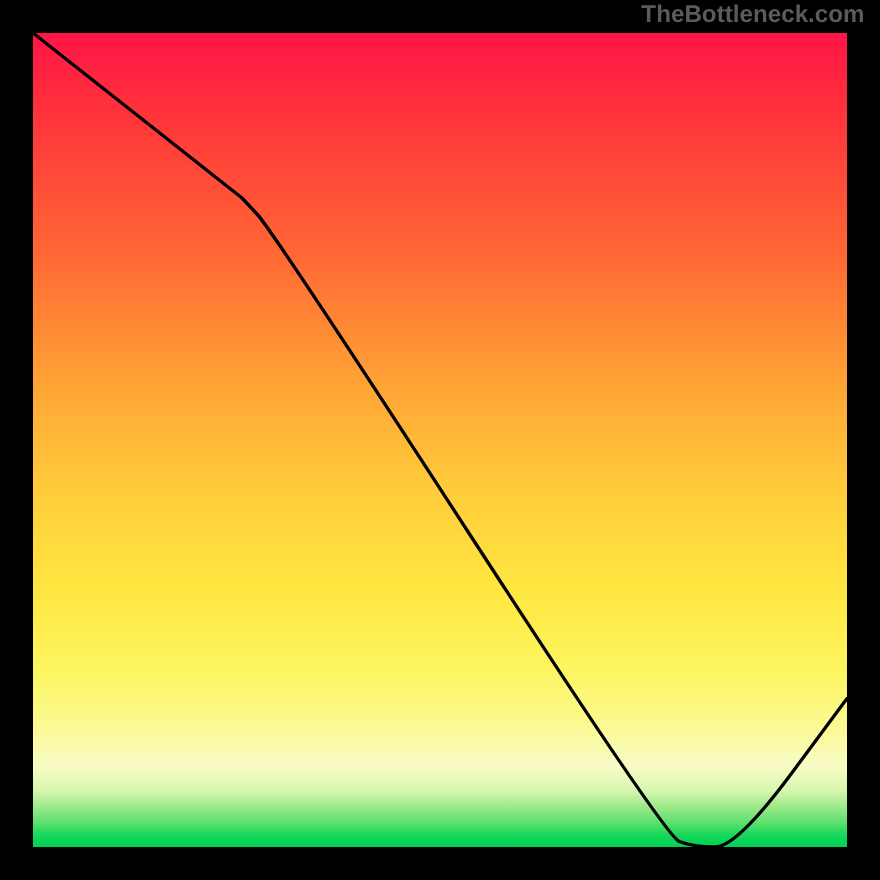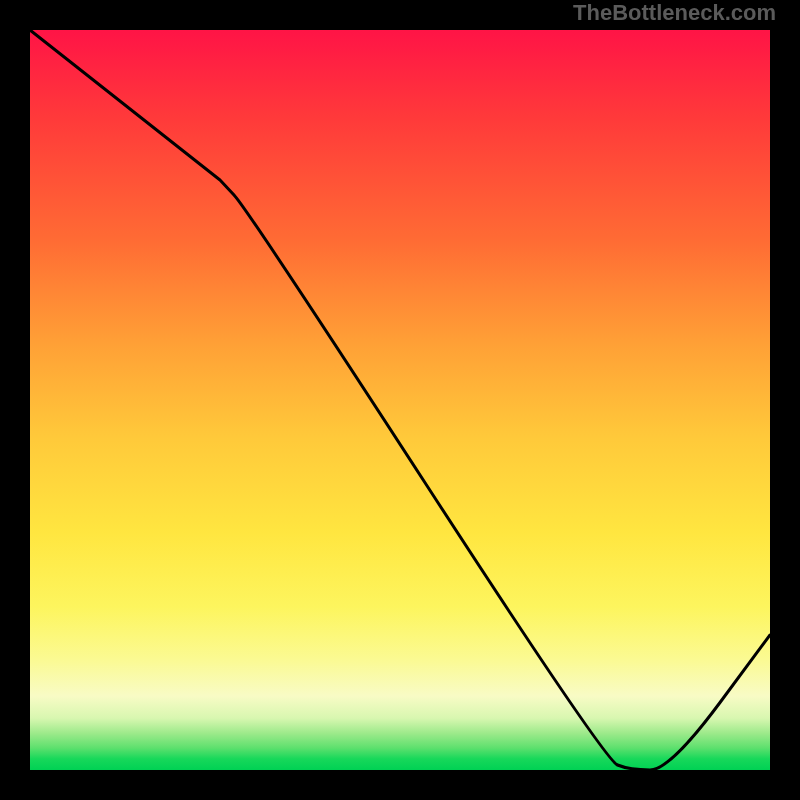--- a/index.html
+++ b/index.html
@@ -12,21 +12,21 @@
     overflow: hidden;
   }
   .page {
     position: relative;
     width: 800px;
     height: 800px;
   }
   .watermark {
     position: absolute;
     top: 0;
-    right: 24px;
+    right: 14px;
     font-size: 22px;
     font-weight: 700;
     color: #5b5b5b;
     letter-spacing: 0;
     user-select: none;
   }
   .plot-frame {
     position: absolute;
     left: 30px;
     top: 30px;

